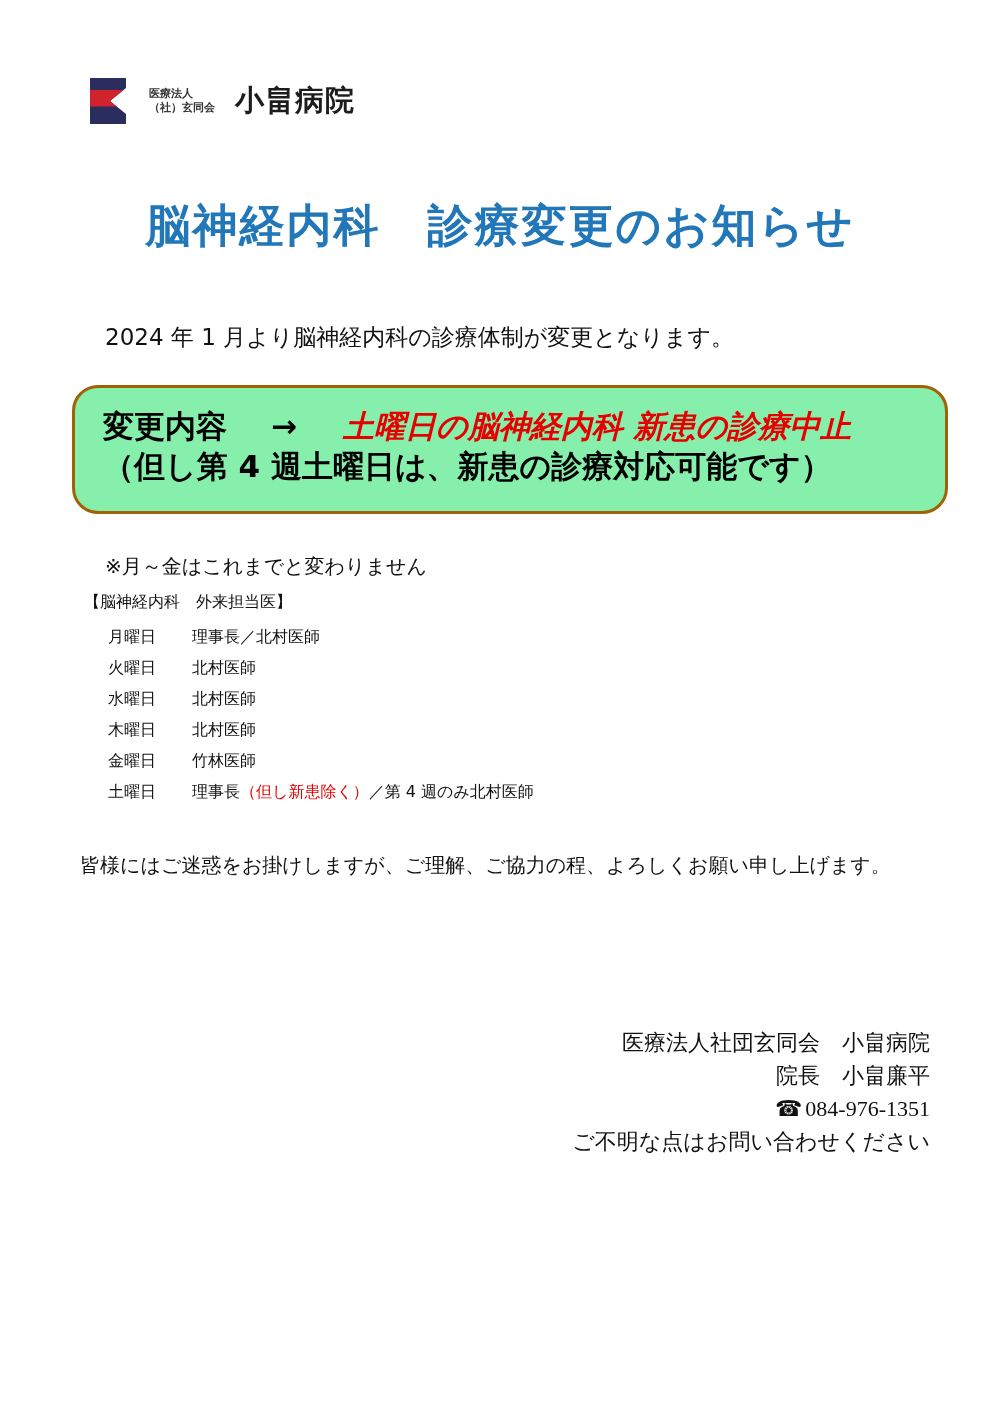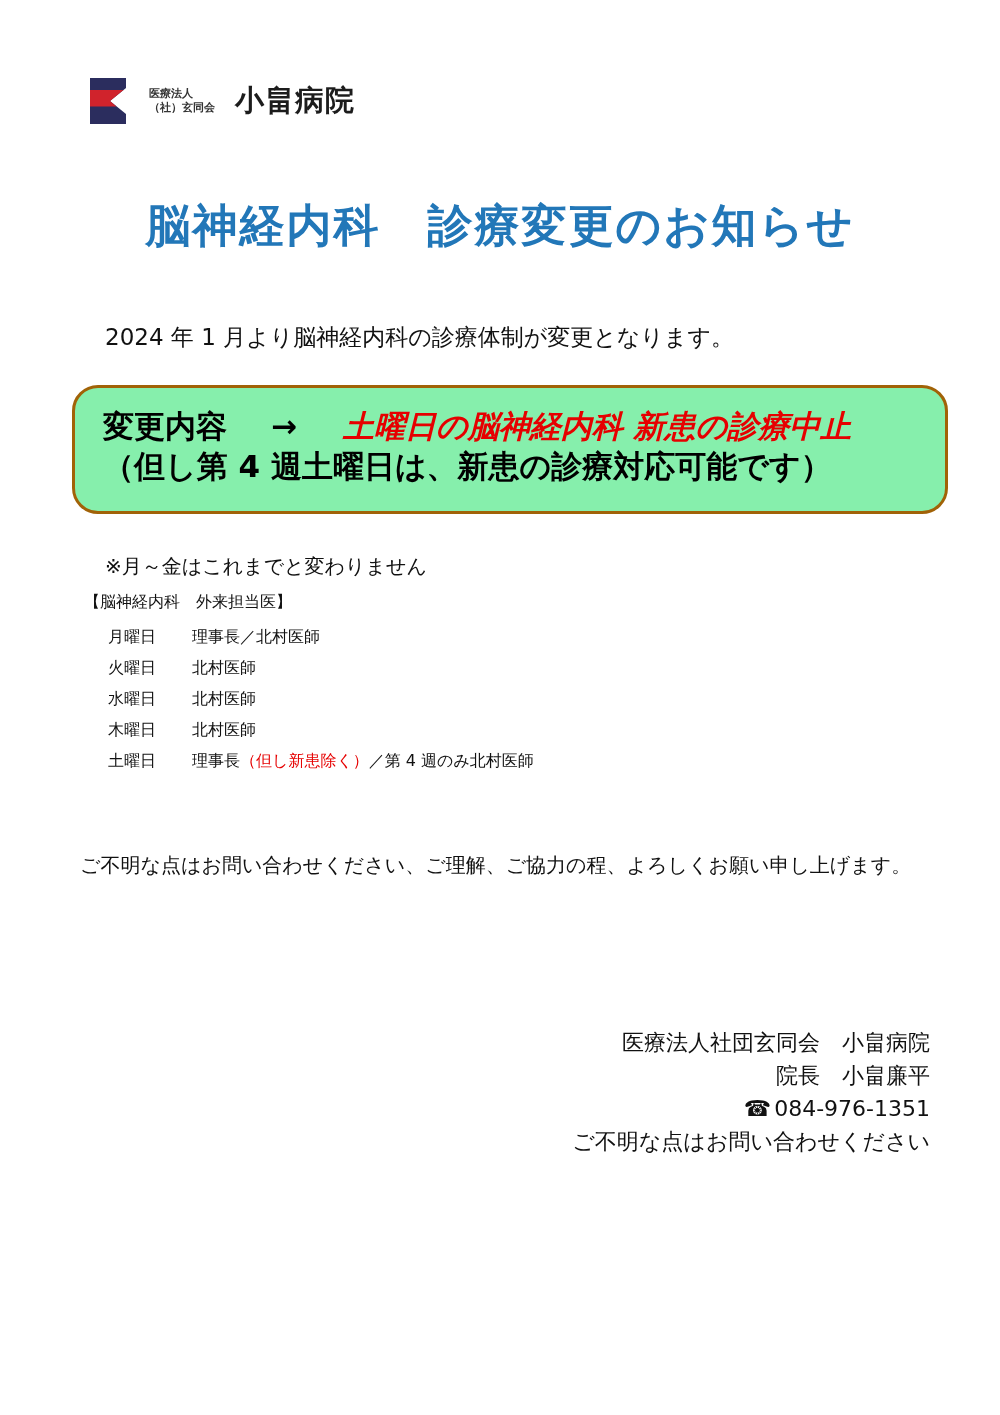--- a/index.html
+++ b/index.html
@@ -50,21 +50,21 @@
   .schedule-rows { margin-top:11px; }
   .schedule-row { display:flex; padding-left:24px; margin-top:6px; line-height:25px; white-space:nowrap; }
   .schedule-day { width:84px; flex:0 0 auto; }
   .red-inline { color:#e60000; }
 
   
   .closing { position:absolute; left:80px; top:852px; font-size:20px; color:#111; white-space:nowrap; }
 
   
   .footer { position:absolute; right:70px; top:1026px; text-align:right; font-size:22px; line-height:33px; color:#111; }
-  .footer-line { white-space:nowrap; }
+  .footer-line { white-space:nowrap;font-family:Liberation Serif, serif; }
   .phone-icon { margin-right:3px; }
 </style>
 </head>
 <body>
 
 <div class="page">
 
   <div class="logo">
     <svg class="logo-flag" viewBox="0 0 36 46" xmlns="http://www.w3.org/2000/svg">
       <polygon points="0,0 36,0 36,10 20,23 36,36 36,46 0,46" fill="#2b2d5e"></polygon>
@@ -105,27 +105,31 @@
       </div>
       <div class="schedule-row">
         <span class="schedule-day">水曜日</span>
         <span class="schedule-doctor">北村医師</span>
       </div>
       <div class="schedule-row">
         <span class="schedule-day">木曜日</span>
         <span class="schedule-doctor">北村医師</span>
       </div>
       <div class="schedule-row">
+        <span class="schedule-day">金曜日</span>
+        <span class="schedule-doctor">竹林医師</span>
+      </div>
+      <div class="schedule-row">
         <span class="schedule-day">土曜日</span>
         <span class="schedule-doctor"><span>理事長</span><span class="red-inline">（但し新患除く）</span><span>／第 4 週のみ北村医師</span></span>
       </div>
     </div>
   </div>
 
-  <div class="closing">ご不明な点はお問い合わせください、ご理解、ご協力の程、よろしくお願い申し上げます。</div>
+  <div class="closing">皆様にはご迷惑をお掛けしますが、ご理解、ご協力の程、よろしくお願い申し上げます。</div>
 
   <div class="footer">
     <div class="footer-line">医療法人社団玄同会　小畠病院</div>
     <div class="footer-line">院長　小畠廉平</div>
     <div class="footer-line"><span class="phone-icon">☎</span><span>084-976-1351</span></div>
     <div class="footer-line">ご不明な点はお問い合わせください</div>
   </div>
 
 </div>
 

